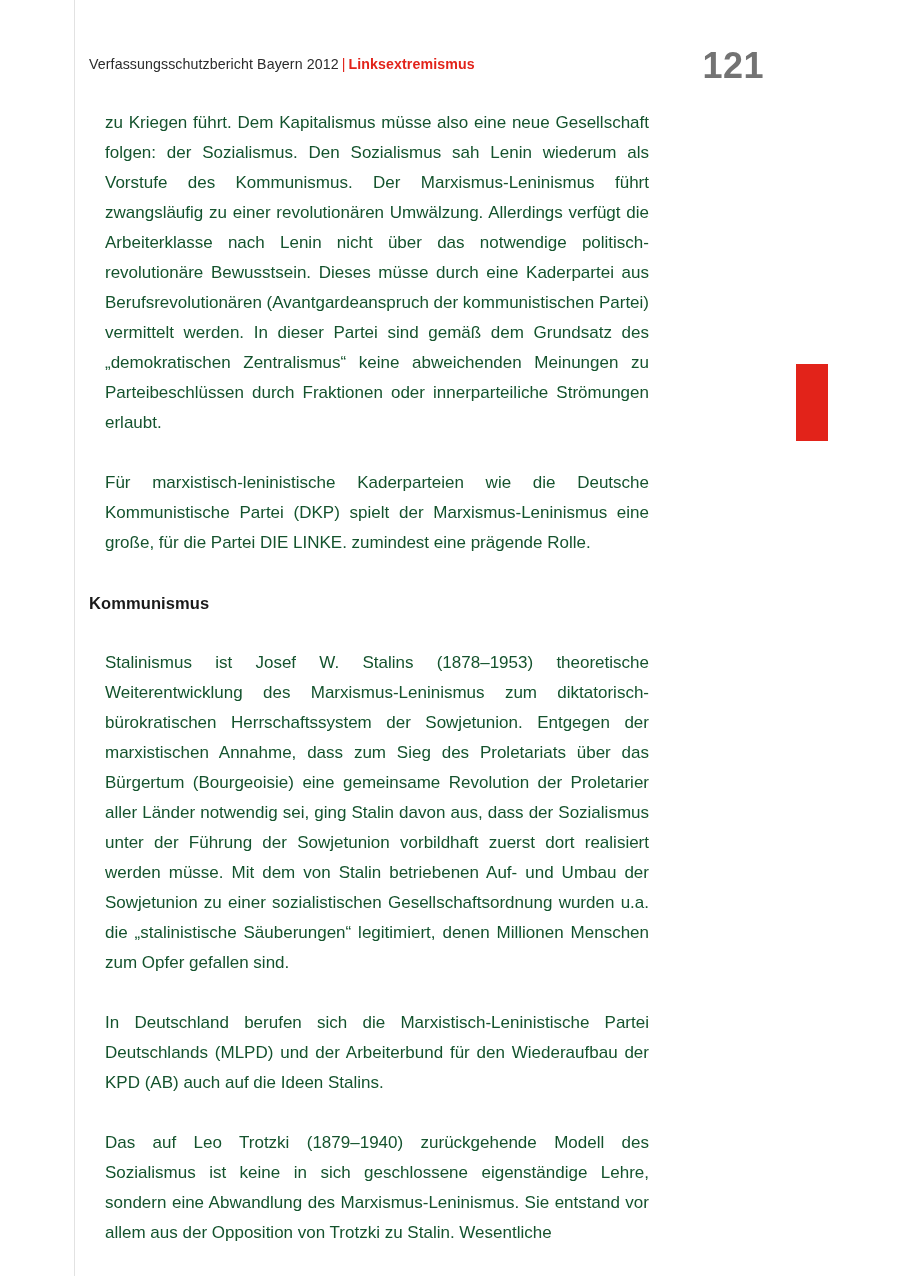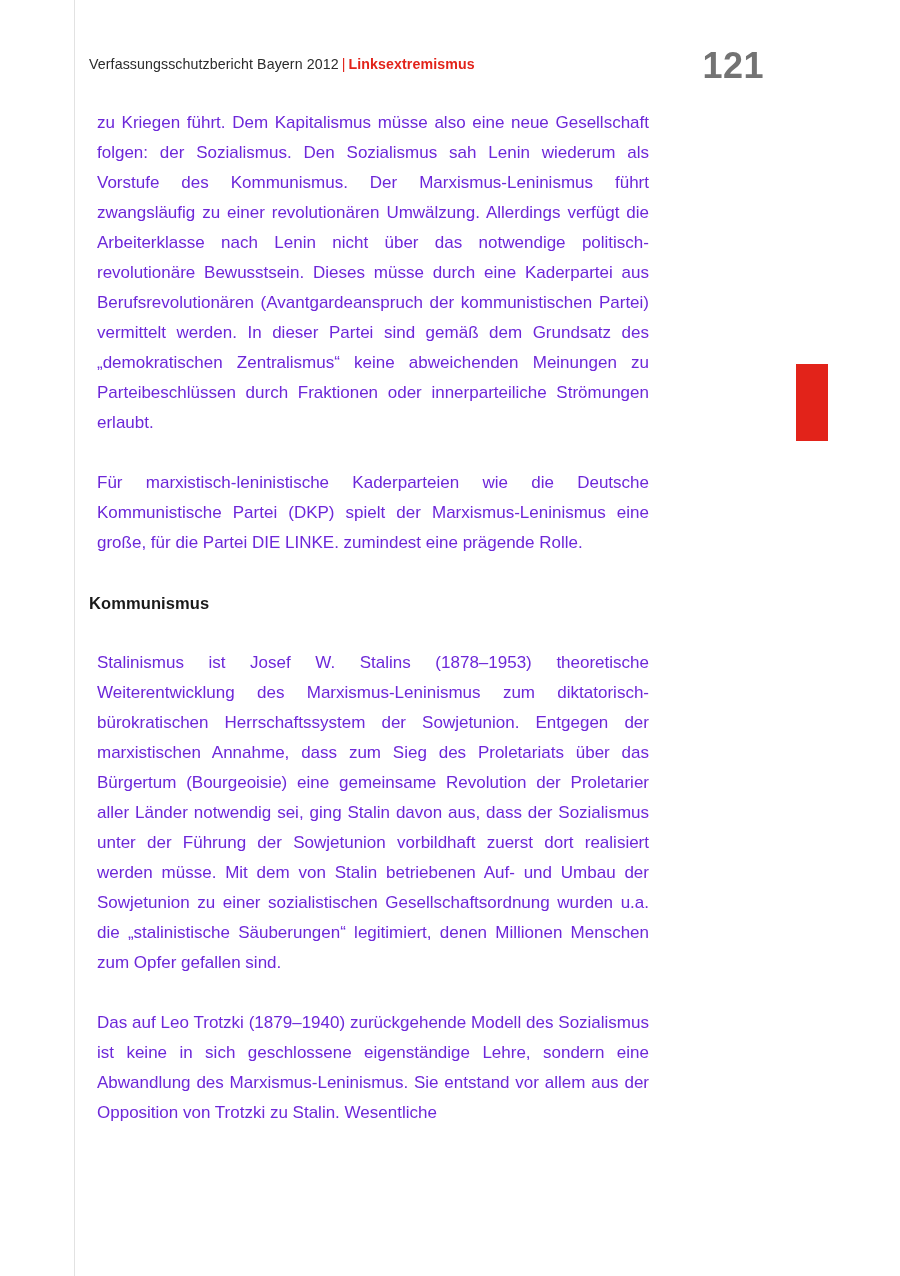--- a/index.html
+++ b/index.html
@@ -72,26 +72,26 @@
     letter-spacing: 0.5px;
   }
   
   .text-column {
     position: absolute;
     left: 89px;
     top: 108px;
     width: 560px;
   }
   p.body-text {
-    margin: 0 0 30px 8px;
+    margin: 0 0 30px 16px;
     font-size: 17px;
     line-height: 30px;
     text-align: justify;
     text-justify: inter-word;
-    color: #6d28d9;
+    color: #14532d;
     hyphens: manual;
   }
   p.body-text:last-child {
     margin-bottom: 0;
   }
   h2.section-heading {
     margin: 0 0 30px 0;
     font-size: 16.5px;
     line-height: 30px;
     font-weight: bold;
@@ -122,19 +122,20 @@
   <div class="text-column">
 
     <p class="body-text">zu Kriegen führt. Dem Kapitalismus müsse also eine neue Gesellschaft folgen: der Sozialismus. Den Sozialismus sah Lenin wiederum als Vorstufe des Kommunismus. Der Marxismus-Leninismus führt zwangsläufig zu einer revolutionären Umwälzung. Allerdings verfügt die Arbeiterklasse nach Lenin nicht über das notwendige politisch-revolutionäre Bewusstsein. Dieses müsse durch eine Kaderpartei aus Berufsrevolutionären (Avantgardeanspruch der kommunistischen Partei) vermittelt werden. In dieser Partei sind gemäß dem Grundsatz des „demokratischen Zentralismus“ keine abweichenden Meinungen zu Parteibeschlüssen durch Fraktionen oder innerparteiliche Strömungen erlaubt.</p>
 
     <p class="body-text">Für marxistisch-leninistische Kaderparteien wie die Deutsche Kommunistische Partei (DKP) spielt der Marxismus-Leninismus eine große, für die Partei DIE LINKE. zumindest eine prägende Rolle.</p>
 
     <h2 class="section-heading">Kommunismus</h2>
 
     <p class="body-text">Stalinismus ist Josef W. Stalins (1878–1953) theoretische Weiterentwicklung des Marxismus-Leninismus zum diktatorisch-bürokratischen Herrschaftssystem der Sowjetunion. Entgegen der marxistischen Annahme, dass zum Sieg des Proletariats über das Bürgertum (Bourgeoisie) eine gemeinsame Revolution der Proletarier aller Länder notwendig sei, ging Stalin davon aus, dass der Sozialismus unter der Führung der Sowjetunion vorbildhaft zuerst dort realisiert werden müsse. Mit dem von Stalin betriebenen Auf- und Umbau der Sowjetunion zu einer sozialistischen Gesellschaftsordnung wurden u.a. die „stalinistische Säuberungen“ legitimiert, denen Millionen Menschen zum Opfer gefallen sind.</p>
 
+    <p class="body-text">In Deutschland berufen sich die Marxistisch-Leninistische Partei Deutschlands (MLPD) und der Arbeiterbund für den Wiederaufbau der KPD (AB) auch auf die Ideen Stalins.</p>
 
 
     <p class="body-text clipped">Das auf Leo Trotzki (1879–1940) zurückgehende Modell des Sozialismus ist keine in sich geschlossene eigenständige Lehre, sondern eine Abwandlung des Marxismus-Leninismus. Sie entstand vor allem aus der Opposition von Trotzki zu Stalin. Wesentliche</p>
 
   </div>
 
 </div>
 
 </body></html>

